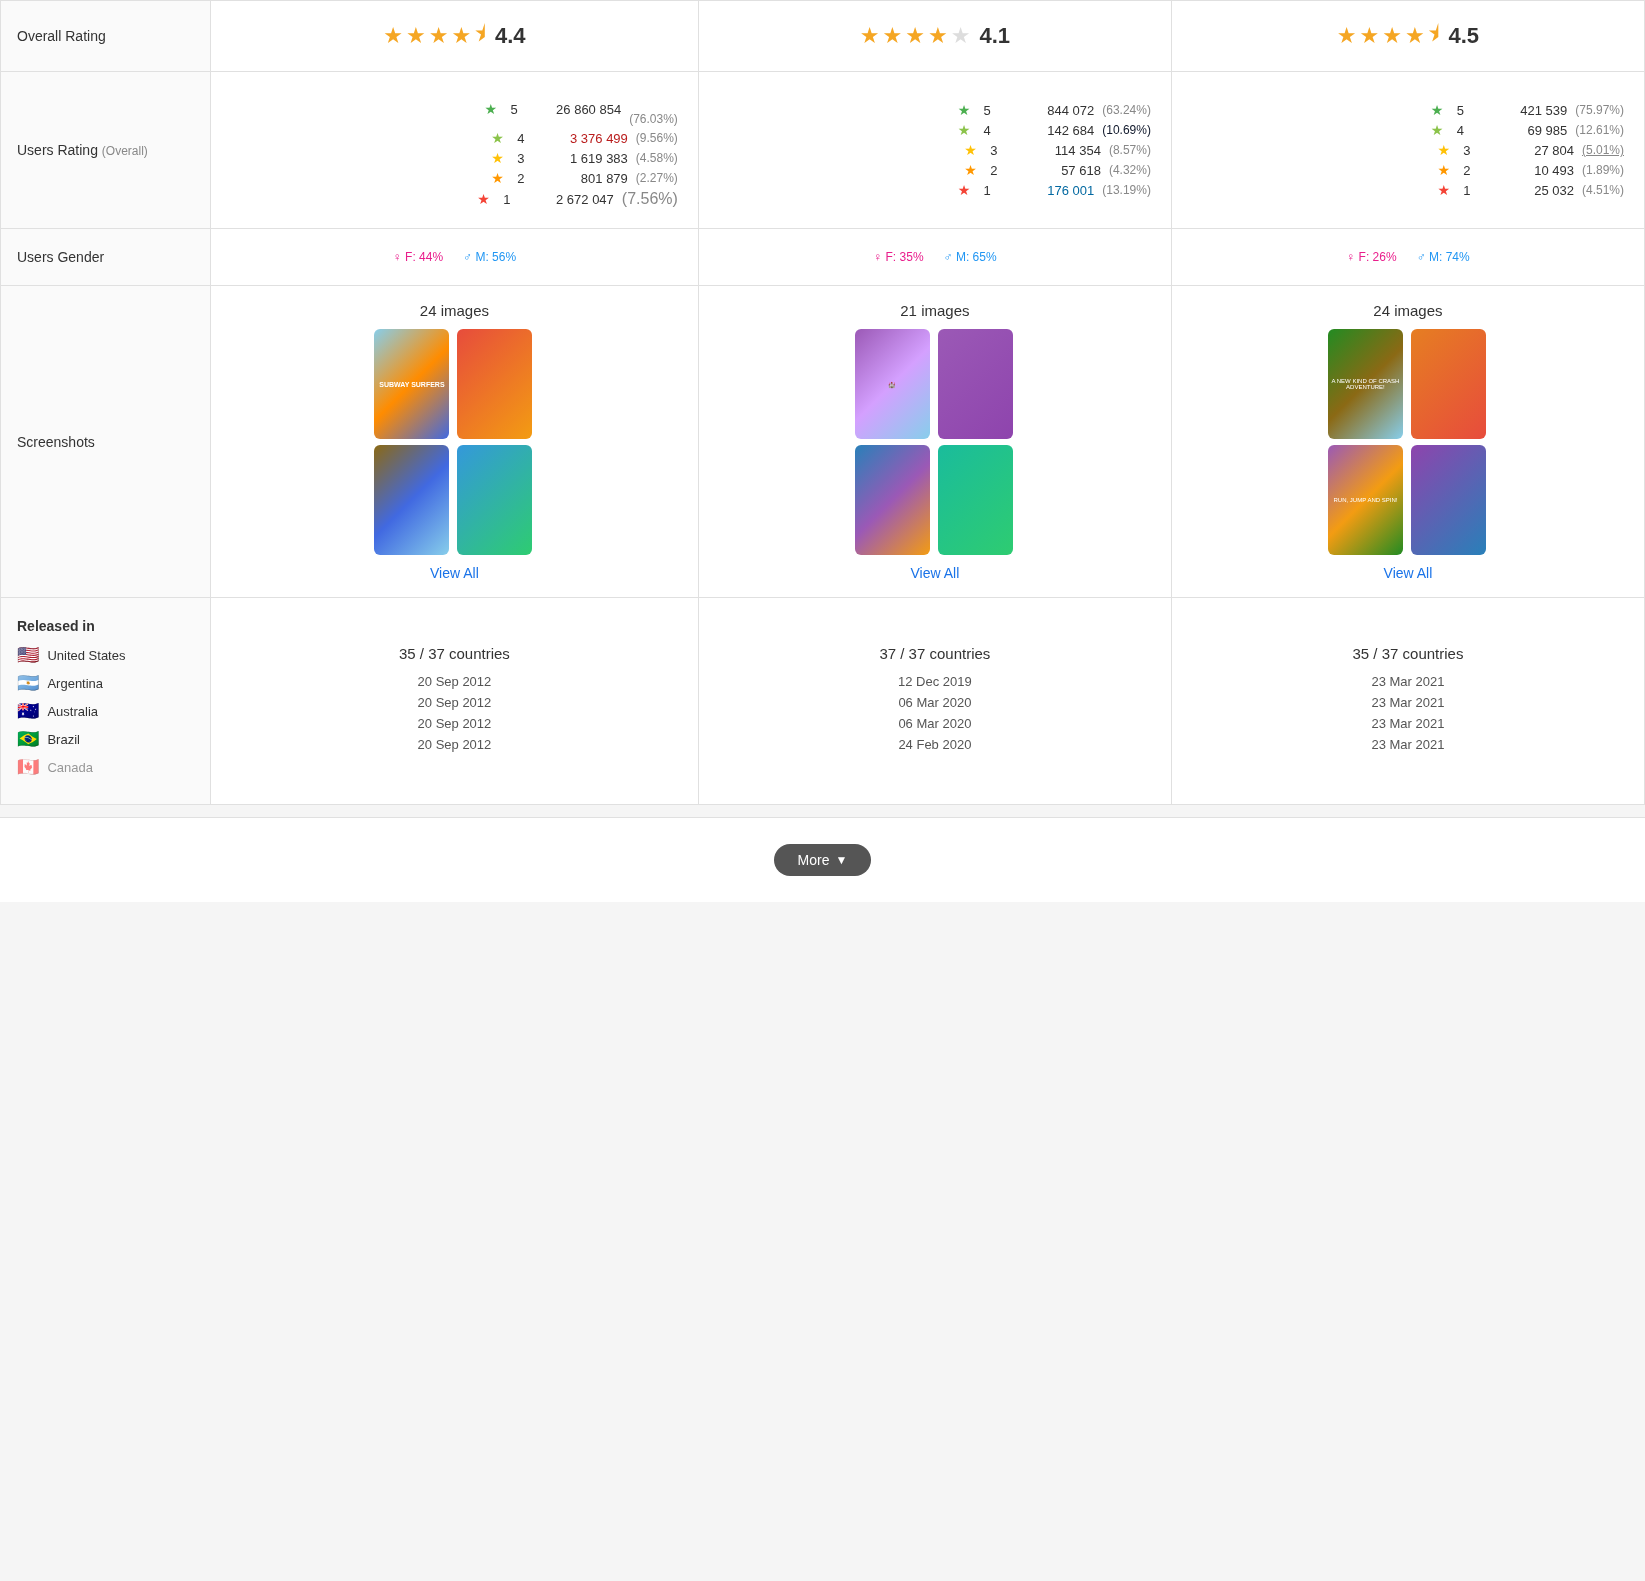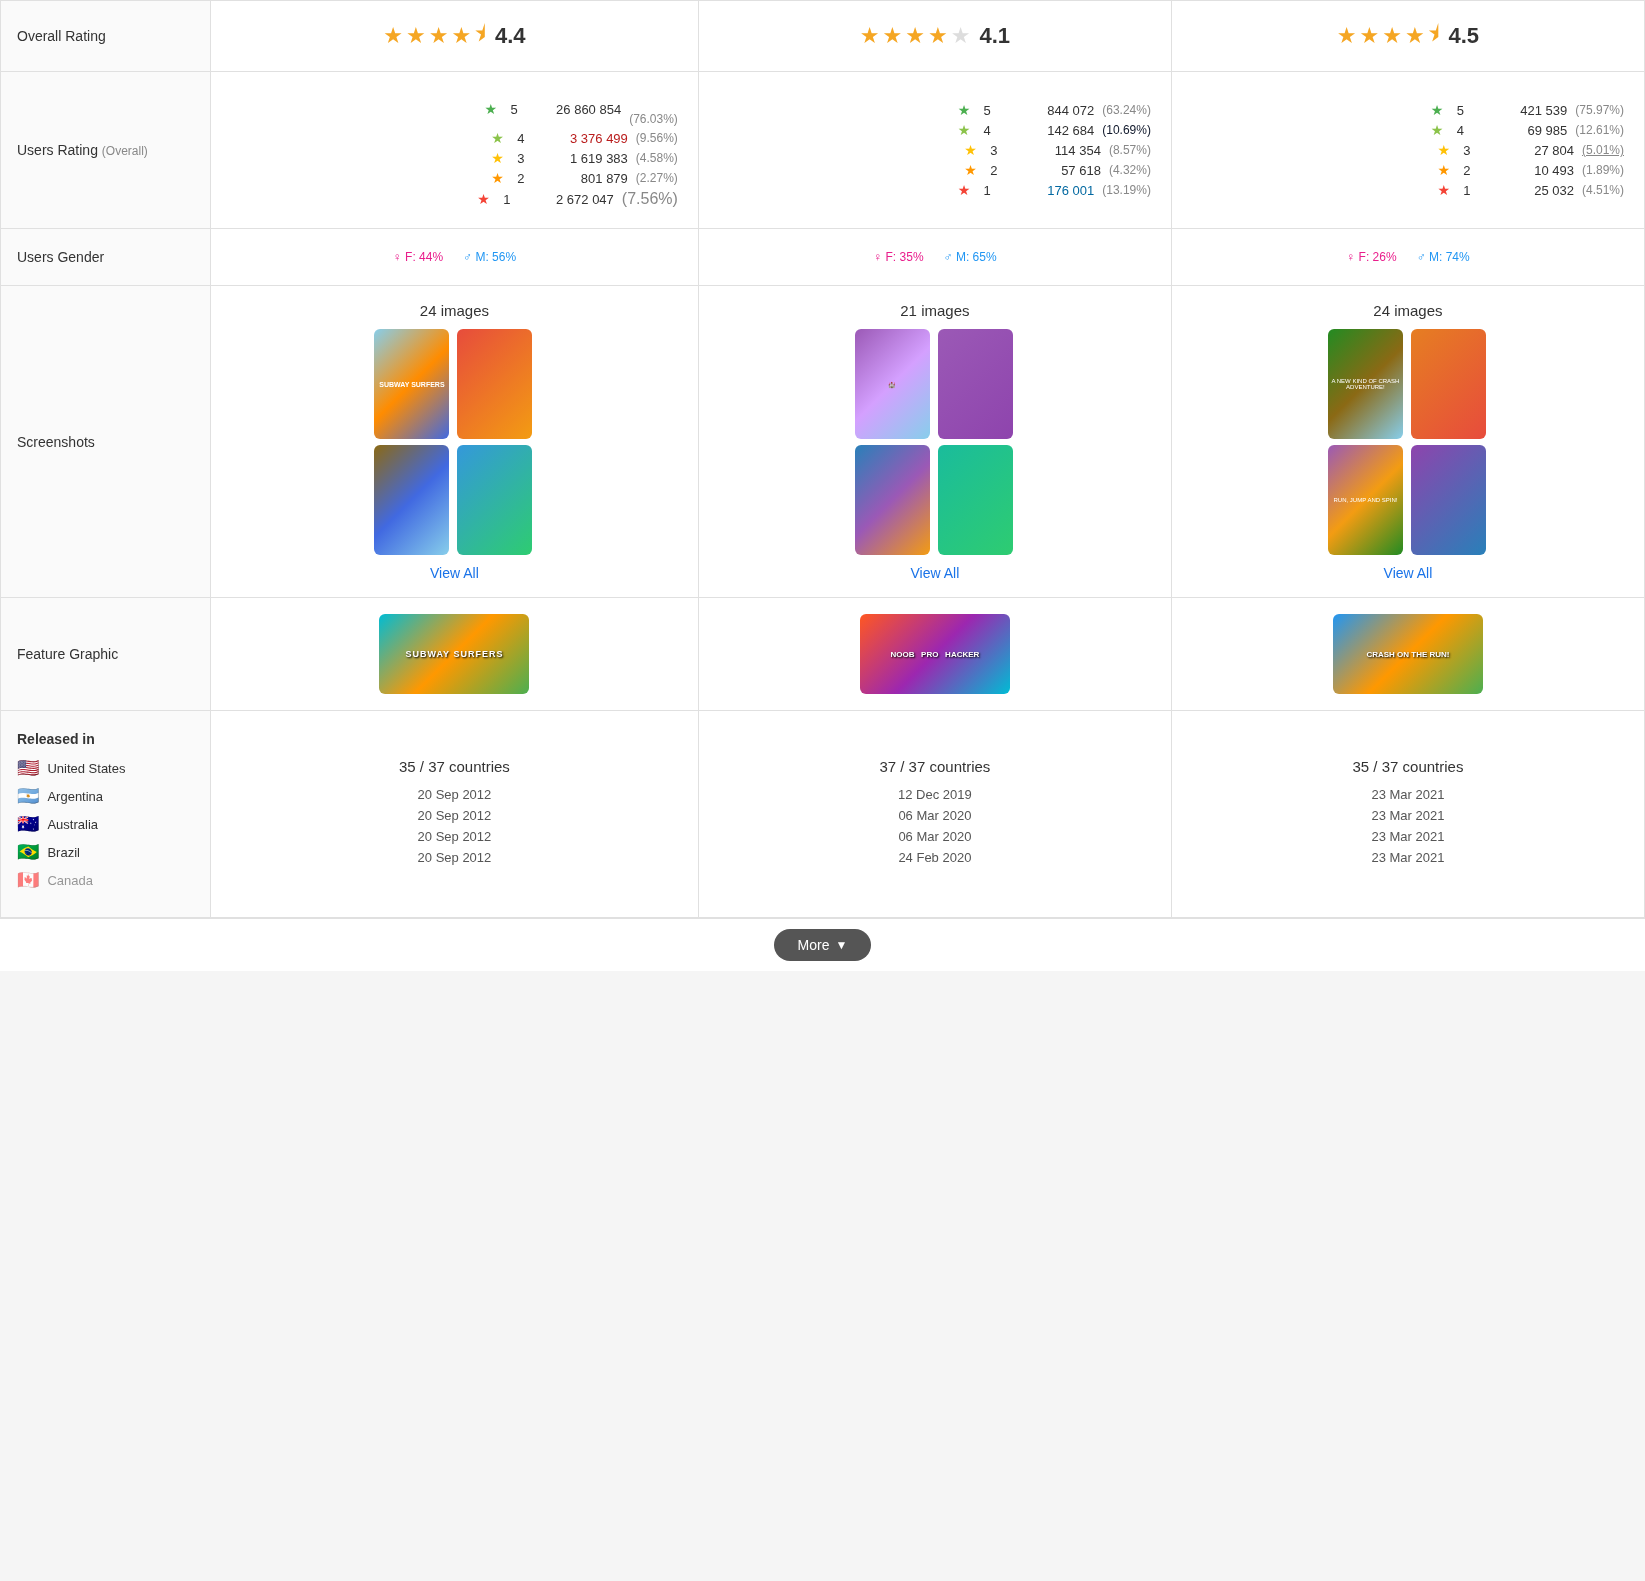--- a/index.html
+++ b/index.html
@@ -25,21 +25,21 @@
     .view-all-link { color: #1a73e8; font-size: 14px; cursor: pointer; text-decoration: none; font-weight: 500; }
 
     
     .feature-graphic-placeholder { width: 150px; height: 80px; background: #ddd; border-radius: 6px; margin: 0 auto; overflow: hidden; display: flex; align-items: center; justify-content: center; }
     .date-row { font-size: 13px; color: #555; margin: 6px 0; }
     .country-list { text-align: left; margin-top: 10px; }
     .country-item { display: flex; align-items: center; gap: 8px; margin: 6px 0; font-size: 13px; }
     .flag { font-size: 18px; }
 
     
-    .more-btn-row { display: flex; justify-content: center; padding: 10px; background: #fff; border-top: 1px solid #e0e0e0; }
+    .more-btn-row { display: flex; justify-content: center; padding: 26px; background: #fff; border-top: 1px solid #e0e0e0; margin-top: 12px; }
     .more-btn { background: #555; color: #fff; border: none; border-radius: 20px; padding: 8px 24px; font-size: 14px; cursor: pointer; display: flex; align-items: center; gap: 6px; }
 
     
     .ss-subway1 { background: linear-gradient(135deg, #87ceeb 0%, #ff8c00 50%, #4169e1 100%); }
     .ss-subway2 { background: linear-gradient(135deg, #8b6914 0%, #4169e1 50%, #87ceeb 100%); }
     .ss-crowd1 { background: linear-gradient(135deg, #9b59b6 0%, #d4a0ff 50%, #87ceeb 100%); }
     .ss-crowd2 { background: linear-gradient(135deg, #2980b9 0%, #9b59b6 50%, #f39c12 100%); }
     .ss-crash1 { background: linear-gradient(135deg, #228b22 0%, #8b6914 50%, #87ceeb 100%); }
     .ss-crash2 { background: linear-gradient(135deg, #9b59b6 0%, #f39c12 50%, #228b22 100%); }
 
@@ -264,40 +264,20 @@
         <div class="screenshot-placeholder" style="background: linear-gradient(135deg, #e67e22, #e74c3c);"></div>
         <div class="screenshot-placeholder ss-crash2">
           <span style="font-size:6px; color:#fff;">RUN, JUMP AND SPIN!</span>
         </div>
         <div class="screenshot-placeholder" style="background: linear-gradient(135deg, #8e44ad, #2980b9);"></div>
       </div>
       <a class="view-all-link">View All</a>
     </td>
   </tr>
 
-  <tr>
-    <td class="col-label">
-      <span>Feature Graphic</span>
-    </td>
-    <td class="col-data">
-      <div class="feature-graphic-placeholder feature-subway">
-        <span style="font-size:9px; font-weight:900; color:#fff; text-shadow:1px 1px 2px #000; letter-spacing:1px;">SUBWAY SURFERS</span>
-      </div>
-    </td>
-    <td class="col-data">
-      <div class="feature-graphic-placeholder feature-crowd">
-        <span style="font-size:8px; font-weight:900; color:#fff; text-shadow:1px 1px 2px #000;">NOOB &nbsp; PRO &nbsp; HACKER</span>
-      </div>
-    </td>
-    <td class="col-data">
-      <div class="feature-graphic-placeholder feature-crash">
-        <span style="font-size:8px; font-weight:900; color:#fff; text-shadow:1px 1px 2px #000;">CRASH ON THE RUN!</span>
-      </div>
-    </td>
-  </tr>
 
   <tr>
     <td class="col-label" style="padding:20px 16px;">
       <div style="font-weight:600; font-size:14px; margin-bottom:10px;">Released in</div>
       <div class="country-list">
         <div class="country-item">
           <span class="flag">🇺🇸</span>
           <span>United States</span>
         </div>
         <div class="country-item">

